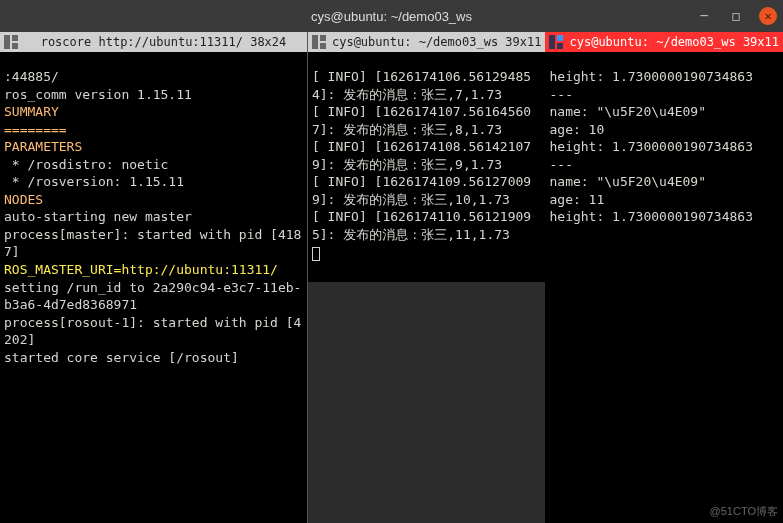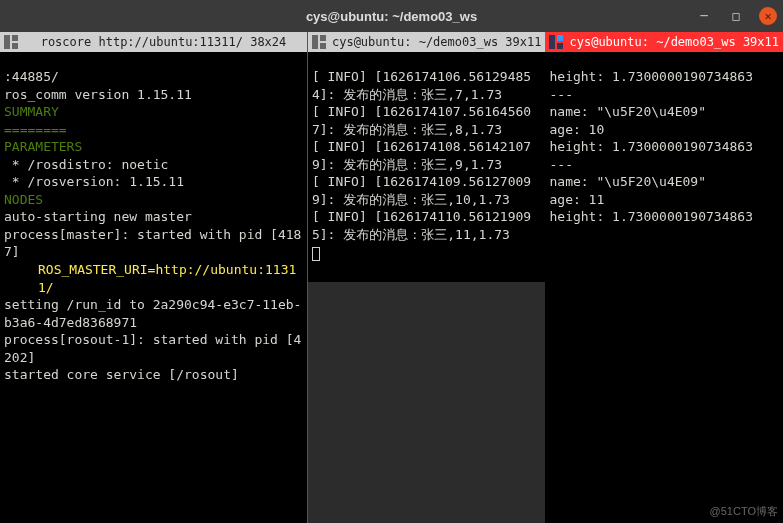--- a/index.html
+++ b/index.html
@@ -21,21 +21,21 @@
       padding: 0 8px;
       position: relative;
     }
     .titlebar-title {
       position: absolute;
       left: 50%;
       transform: translateX(-50%);
       color: #ddd;
       font-family: sans-serif;
       font-size: 13px;
-      font-weight: bold;
+      font-weight: normal;
     }
     .window-controls {
       position: absolute;
       right: 6px;
       display: flex;
       gap: 14px;
       align-items: center;
     }
     .win-btn {
       width: 18px;
@@ -98,22 +98,22 @@
       background: #000;
       padding: 16px 4px;
       line-height: 1.35;
       overflow: hidden;
       white-space: pre-wrap;
       word-break: break-all;
       font-size: 13px;
     }
     .right-top { height: 250px; display: flex; flex-direction: column; }
     .right-bottom { flex: 1; display: flex; flex-direction: column; }
-    .c-green { color: #4d7c0f; }
-    .c-yellow { color: #fce94f; margin-left: 34px; }
+    .c-green { color: #fdba74; }
+    .c-yellow { color: #fce94f; }
     .c-white { color: #d3d7cf; }
     .cursor {
       display: inline-block;
       width: 8px;
       height: 14px;
       border: 1px solid #d0d0d0;
       vertical-align: bottom;
     }
     .watermark {
       position: absolute;

